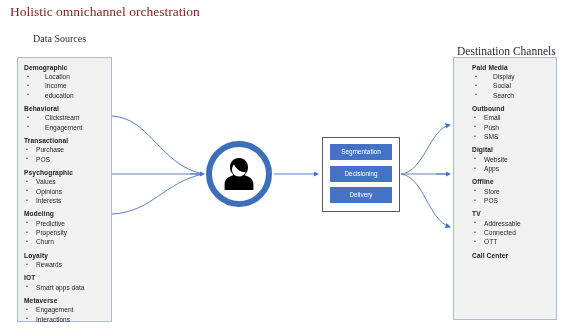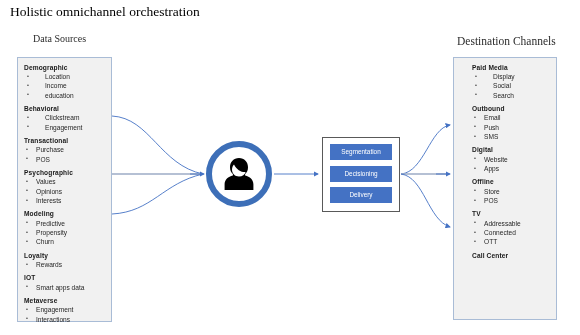--- a/index.html
+++ b/index.html
@@ -16,36 +16,36 @@
     font-family: "Liberation Sans", sans-serif;
   }
 
   
   #diagram-title {
     position: absolute;
     left: 10px;
     top: 4px;
     font-family: "Liberation Serif", serif;
     font-size: 13.5px;
-    color: #000000;
+    color: #7f1d1d;
     white-space: nowrap;
   }
   #data-sources-label {
     position: absolute;
     left: 33px;
     top: 33px;
     font-family: "Liberation Serif", serif;
     font-size: 10px;
     color: #2b2b2b;
     white-space: nowrap;
   }
   #destination-label {
     position: absolute;
     left: 457px;
-    top: 35px;
+    top: 45px;
     font-family: "Liberation Serif", serif;
     font-size: 11.5px;
     color: #2b2b2b;
     white-space: nowrap;
   }
 
   
   .panel {
     position: absolute;
     background: #f1f1f1;

